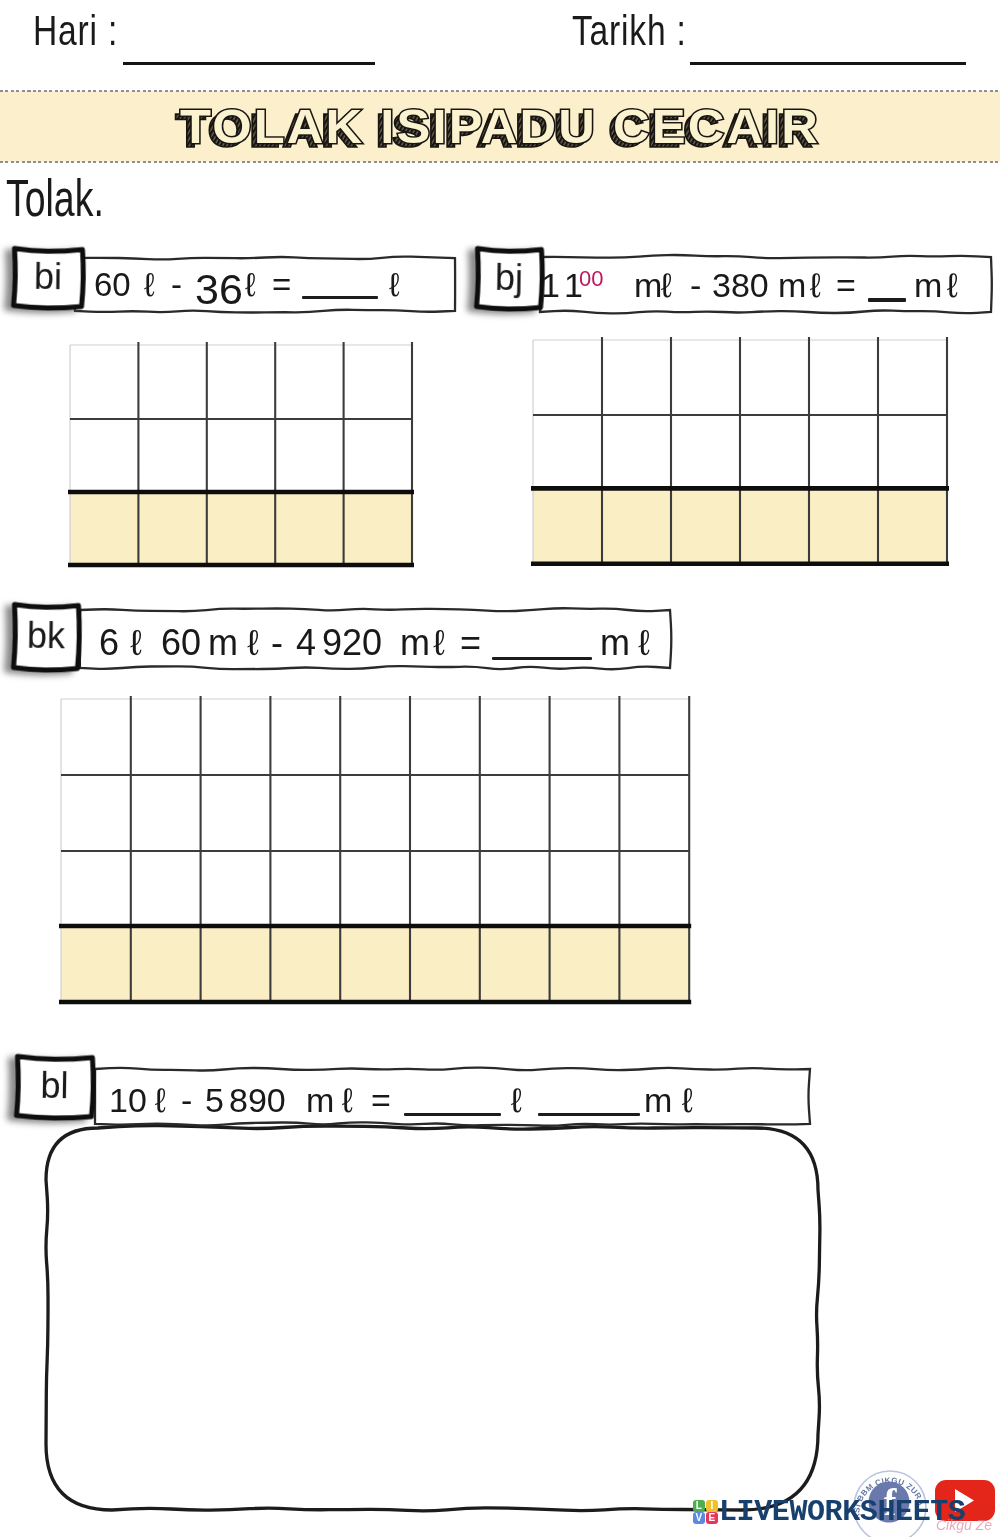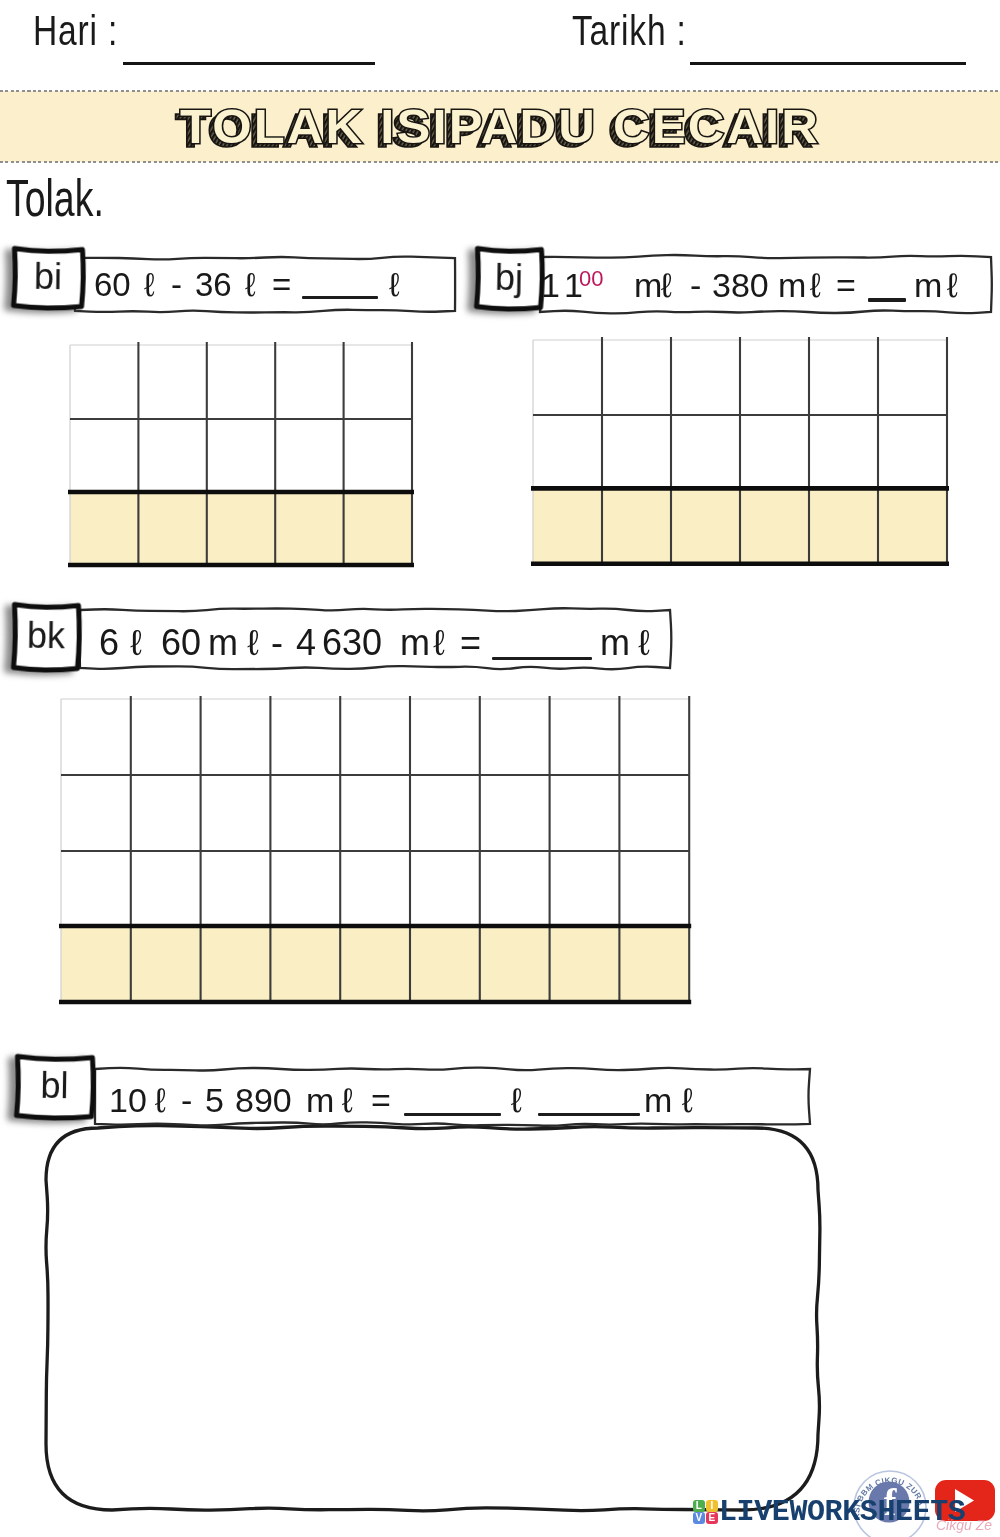--- a/index.html
+++ b/index.html
@@ -33,21 +33,21 @@
 
 <div class="abs" style="left:6px;top:172px;font-size:52px;line-height:1;transform:scaleX(.72);transform-origin:left top;">Tolak.</div>
 
 <svg style="position:absolute;left:69px;top:252px" width="392" height="65">
     <path d="M6.0,6.0 Q6.0,6.0 20.6,5.9 Q35.2,5.8 49.8,6.0 Q64.5,6.3 79.1,7.1 Q93.7,7.9 108.3,6.9 Q122.9,5.8 137.5,5.9 Q152.2,6.0 166.8,6.2 Q181.4,6.4 196.0,5.5 Q210.6,4.6 225.2,5.3 Q239.8,6.1 254.5,6.3 Q269.1,6.6 283.7,6.9 Q298.3,7.3 312.9,5.8 Q327.5,4.2 342.2,4.7 Q356.8,5.1 371.4,5.6 L386.0,6.0 Q386.0,6.0 386.1,19.2 Q386.1,32.5 386.1,45.8 L386.0,59.0 Q386.0,59.0 371.4,59.5 Q356.8,60.1 342.2,59.1 Q327.5,58.2 312.9,58.2 Q298.3,58.2 283.7,57.8 Q269.1,57.5 254.5,58.9 Q239.8,60.4 225.2,60.3 Q210.6,60.2 196.0,60.4 Q181.4,60.6 166.8,60.4 Q152.2,60.2 137.5,59.1 Q122.9,58.0 108.3,59.3 Q93.7,60.6 79.1,59.7 Q64.5,58.9 49.8,59.6 Q35.2,60.3 20.6,59.6 L6.0,59.0 Q6.0,59.0 5.1,45.8 Q4.3,32.5 5.1,19.2 L6.0,6.0 Z" fill="#ffffff" stroke="#2a2a2a" stroke-width="2.3" stroke-linejoin="miter"></path>
   </svg>
 
 <div class="abs" style="left:94px;top:268.1px;font-size:33px;line-height:1;color:#191919;white-space:pre;">60</div>
 <div class="abs" style="left:144px;top:268.1px;font-size:33px;line-height:1;color:#191919;white-space:pre;">ℓ</div>
 <div class="abs" style="left:171px;top:268.1px;font-size:33px;line-height:1;color:#191919;white-space:pre;">-</div>
-<div class="abs" style="left:195px;top:268.1px;font-size:33px;line-height:1;color:#191919;white-space:pre;">36</div>
+<div class="abs" style="left:195px;top:268.1px;font-size:43px;line-height:1;color:#191919;white-space:pre;">36</div>
 <div class="abs" style="left:245px;top:268.1px;font-size:33px;line-height:1;color:#191919;white-space:pre;">ℓ</div>
 <div class="abs" style="left:272px;top:268.1px;font-size:33px;line-height:1;color:#191919;white-space:pre;">=</div>
 
 <div class="abs" style="left:302px;top:296.2px;width:76px;height:3.2px;background:#1c1c1c;border-radius:1px;"></div>
 
 <div class="abs" style="left:389px;top:268.1px;font-size:33px;line-height:1;color:#191919;white-space:pre;">ℓ</div>
 
 <svg style="position:absolute;left:4px;top:239px;filter:drop-shadow(-7px 3px 3px rgba(75,75,75,.65));transform:rotate(0.9deg);" width="88" height="77">
     <path d="M10,10 Q44,14.5 78,10 Q80.5,38 78,67 Q44,71 10,67 Q12.5,38 10,10 Z" fill="#ffffff" stroke="#0e0e0e" stroke-width="5" stroke-linejoin="round"></path>
     <text x="44.0" y="50" text-anchor="middle" font-family="Liberation Sans, sans-serif" font-size="36" fill="#1a1a1a">bi</text>
@@ -111,21 +111,21 @@
     <path d="M6.0,6.0 Q6.0,6.0 20.0,5.5 Q34.1,4.9 48.1,5.9 Q62.2,6.8 76.2,6.8 Q90.3,6.8 104.3,7.2 Q118.4,7.5 132.4,6.1 Q146.5,4.6 160.5,4.7 Q174.6,4.8 188.6,4.6 Q202.7,4.4 216.7,4.6 Q230.8,4.8 244.8,5.9 Q258.9,7.0 272.9,5.7 Q287.0,4.4 301.0,5.3 Q315.0,6.1 329.1,5.4 Q343.1,4.7 357.2,4.9 Q371.2,5.1 385.3,5.4 Q399.3,5.7 413.4,6.6 Q427.4,7.5 441.5,7.0 Q455.5,6.5 469.6,5.2 Q483.6,3.9 497.7,4.4 Q511.7,5.0 525.8,4.7 Q539.8,4.4 553.9,6.0 Q567.9,7.6 582.0,6.8 L596.0,6.0 Q596.0,6.0 596.9,20.5 Q597.7,35.0 596.9,49.5 L596.0,64.0 Q596.0,64.0 582.0,63.0 Q567.9,62.0 553.9,64.1 Q539.8,66.1 525.8,64.6 Q511.7,63.0 497.7,64.2 Q483.6,65.5 469.6,63.7 Q455.5,61.9 441.5,64.0 Q427.4,66.1 413.4,64.2 Q399.3,62.3 385.3,62.8 Q371.2,63.2 357.2,62.8 Q343.1,62.4 329.1,62.1 Q315.0,61.8 301.0,63.5 Q287.0,65.1 272.9,64.9 Q258.9,64.7 244.8,63.9 Q230.8,63.1 216.7,64.0 Q202.7,65.0 188.6,65.0 Q174.6,65.0 160.5,65.1 Q146.5,65.2 132.4,63.8 Q118.4,62.4 104.3,62.4 Q90.3,62.4 76.2,62.5 Q62.2,62.7 48.1,64.0 Q34.1,65.2 20.0,64.6 L6.0,64.0 Q6.0,64.0 5.7,49.5 Q5.4,35.0 5.7,20.5 L6.0,6.0 Z" fill="#ffffff" stroke="#2a2a2a" stroke-width="2.3" stroke-linejoin="miter"></path>
   </svg>
 
 <div class="abs" style="left:99px;top:624.5px;font-size:36px;line-height:1;color:#191919;white-space:pre;">6</div>
 <div class="abs" style="left:130px;top:624.5px;font-size:36px;line-height:1;color:#191919;white-space:pre;">ℓ</div>
 <div class="abs" style="left:161px;top:624.5px;font-size:36px;line-height:1;color:#191919;white-space:pre;">60</div>
 <div class="abs" style="left:208px;top:624.5px;font-size:36px;line-height:1;color:#191919;white-space:pre;">m</div>
 <div class="abs" style="left:247px;top:624.5px;font-size:36px;line-height:1;color:#191919;white-space:pre;">ℓ</div>
 <div class="abs" style="left:271px;top:624.5px;font-size:36px;line-height:1;color:#191919;white-space:pre;">-</div>
 <div class="abs" style="left:296px;top:624.5px;font-size:36px;line-height:1;color:#191919;white-space:pre;">4</div>
-<div class="abs" style="left:322px;top:624.5px;font-size:36px;line-height:1;color:#191919;white-space:pre;">630</div>
+<div class="abs" style="left:322px;top:624.5px;font-size:36px;line-height:1;color:#191919;white-space:pre;">920</div>
 <div class="abs" style="left:400px;top:624.5px;font-size:36px;line-height:1;color:#191919;white-space:pre;">m</div>
 <div class="abs" style="left:433px;top:624.5px;font-size:36px;line-height:1;color:#191919;white-space:pre;">ℓ</div>
 <div class="abs" style="left:460px;top:624.5px;font-size:36px;line-height:1;color:#191919;white-space:pre;">=</div>
 
 <div class="abs" style="left:492px;top:656.5px;width:100px;height:3.2px;background:#1c1c1c;border-radius:1px;"></div>
 
 <div class="abs" style="left:600px;top:624.5px;font-size:36px;line-height:1;color:#191919;white-space:pre;">m</div>
 <div class="abs" style="left:638px;top:624.5px;font-size:36px;line-height:1;color:#191919;white-space:pre;">ℓ</div>
 
 <svg style="position:absolute;left:4px;top:595px;filter:drop-shadow(-7px 3px 3px rgba(75,75,75,.65));transform:rotate(0.9deg);" width="84" height="83">
@@ -157,21 +157,21 @@
   </svg>
 
 <svg style="position:absolute;left:89px;top:1063px" width="727" height="67">
     <path d="M6.0,6.0 Q6.0,6.0 20.3,5.1 Q34.6,4.3 48.9,5.6 Q63.2,6.9 77.5,6.8 Q91.8,6.7 106.1,7.3 Q120.4,7.9 134.7,6.5 Q149.0,5.0 163.3,5.0 Q177.6,4.9 191.9,6.0 Q206.2,7.0 220.5,6.9 Q234.8,6.7 249.1,5.9 Q263.4,5.1 277.7,6.0 Q292.0,6.8 306.3,6.2 Q320.6,5.5 334.9,6.4 Q349.2,7.2 363.5,5.8 Q377.8,4.3 392.1,4.6 Q406.4,4.8 420.7,6.3 Q435.0,7.8 449.3,6.6 Q463.6,5.4 477.9,5.2 Q492.2,4.9 506.5,6.1 Q520.8,7.3 535.1,7.0 Q549.4,6.6 563.7,5.5 Q578.0,4.5 592.3,5.3 Q606.6,6.2 620.9,6.5 Q635.2,6.7 649.5,5.6 Q663.8,4.5 678.1,5.6 Q692.4,6.7 706.7,6.3 L721.0,6.0 Q721.0,6.0 720.0,19.8 Q719.0,33.5 720.0,47.2 L721.0,61.0 Q721.0,61.0 706.7,61.3 Q692.4,61.6 678.1,61.3 Q663.8,61.1 649.5,61.2 Q635.2,61.4 620.9,61.3 Q606.6,61.2 592.3,61.3 Q578.0,61.4 563.7,60.9 Q549.4,60.3 535.1,61.2 Q520.8,62.1 506.5,61.2 Q492.2,60.4 477.9,61.8 Q463.6,63.2 449.3,62.5 Q435.0,61.9 420.7,61.8 Q406.4,61.7 392.1,62.2 Q377.8,62.6 363.5,61.3 Q349.2,59.9 334.9,60.9 Q320.6,61.8 306.3,60.8 Q292.0,59.7 277.7,59.4 Q263.4,59.0 249.1,60.5 Q234.8,62.1 220.5,60.7 Q206.2,59.3 191.9,59.5 Q177.6,59.6 163.3,60.0 Q149.0,60.3 134.7,61.7 Q120.4,63.1 106.1,62.1 Q91.8,61.2 77.5,60.8 Q63.2,60.4 48.9,61.2 Q34.6,61.9 20.3,61.4 L6.0,61.0 Q6.0,61.0 6.0,47.2 Q6.1,33.5 6.0,19.8 L6.0,6.0 Z" fill="#ffffff" stroke="#2a2a2a" stroke-width="2.3" stroke-linejoin="miter"></path>
   </svg>
 
 <div class="abs" style="left:109px;top:1083.2px;font-size:34px;line-height:1;color:#191919;white-space:pre;text-align:right;">10</div>
 <div class="abs" style="left:155px;top:1083.2px;font-size:34px;line-height:1;color:#191919;white-space:pre;">ℓ</div>
 <div class="abs" style="left:181px;top:1083.2px;font-size:34px;line-height:1;color:#191919;white-space:pre;">-</div>
 <div class="abs" style="left:205px;top:1083.2px;font-size:34px;line-height:1;color:#191919;white-space:pre;">5</div>
-<div class="abs" style="left:235px;top:1083.2px;font-size:34px;line-height:1;color:#191919;white-space:pre;">890</div>
+<div class="abs" style="left:229px;top:1083.2px;font-size:34px;line-height:1;color:#191919;white-space:pre;">890</div>
 <div class="abs" style="left:306px;top:1083.2px;font-size:34px;line-height:1;color:#191919;white-space:pre;">m</div>
 <div class="abs" style="left:342px;top:1083.2px;font-size:34px;line-height:1;color:#191919;white-space:pre;">ℓ</div>
 <div class="abs" style="left:371px;top:1083.2px;font-size:34px;line-height:1;color:#191919;white-space:pre;">=</div>
 
 <div class="abs" style="left:404px;top:1113.2px;width:97px;height:3.2px;background:#1c1c1c;border-radius:1px;"></div>
 
 <div class="abs" style="left:511px;top:1083.2px;font-size:34px;line-height:1;color:#191919;white-space:pre;">ℓ</div>
 
 <div class="abs" style="left:538px;top:1113.2px;width:102px;height:3.2px;background:#1c1c1c;border-radius:1px;"></div>
 

